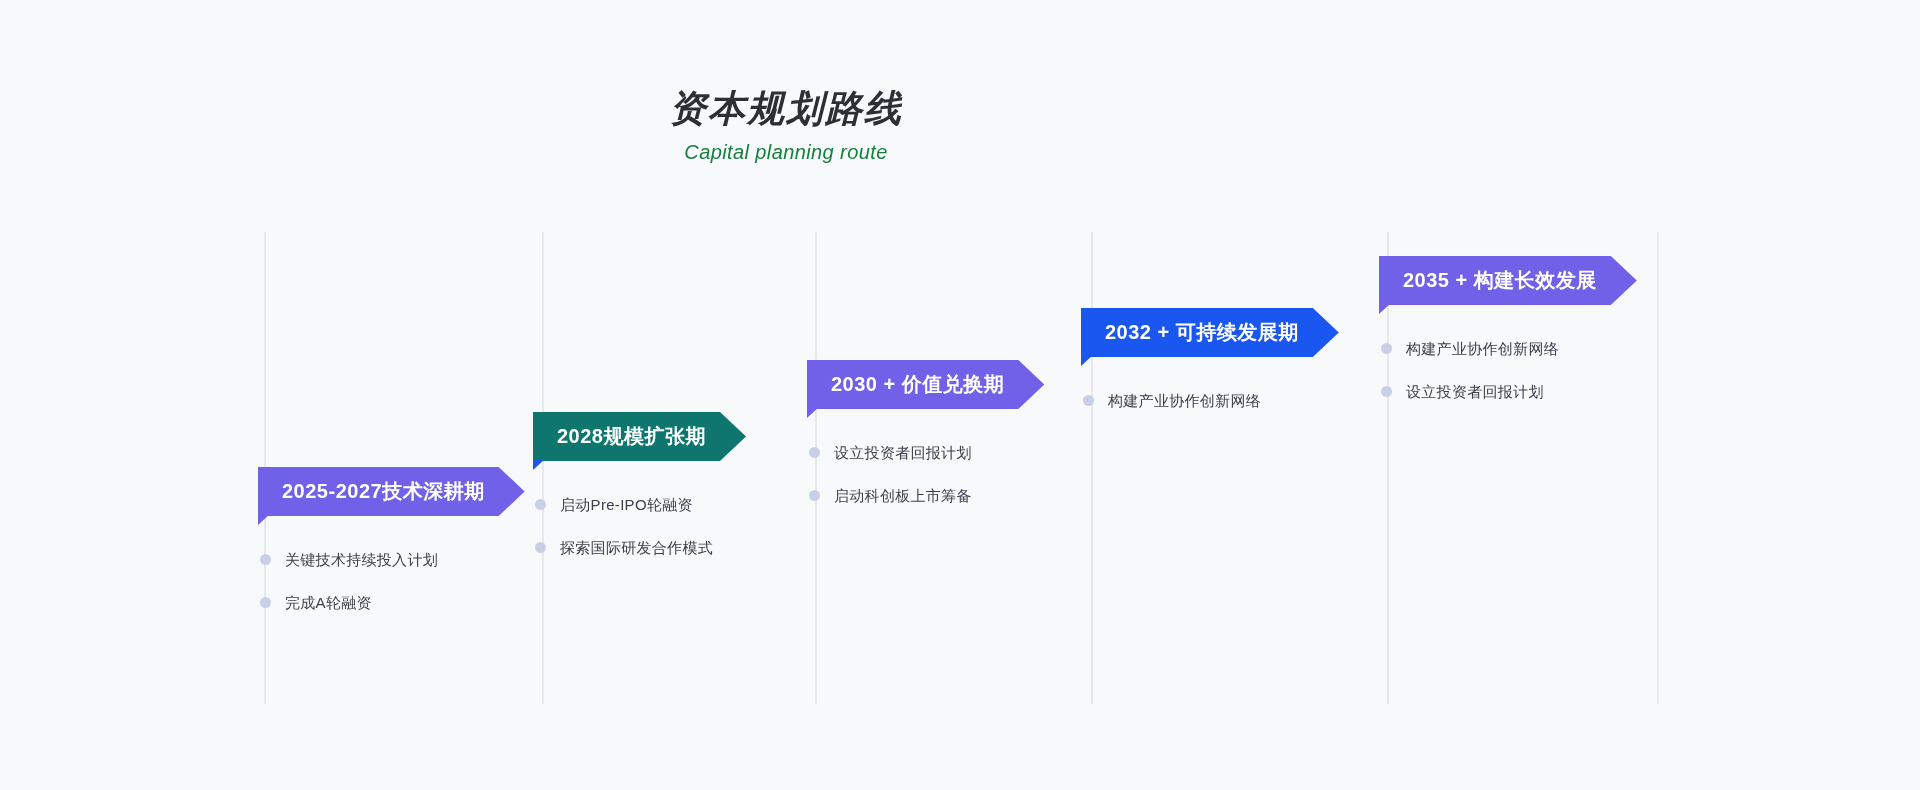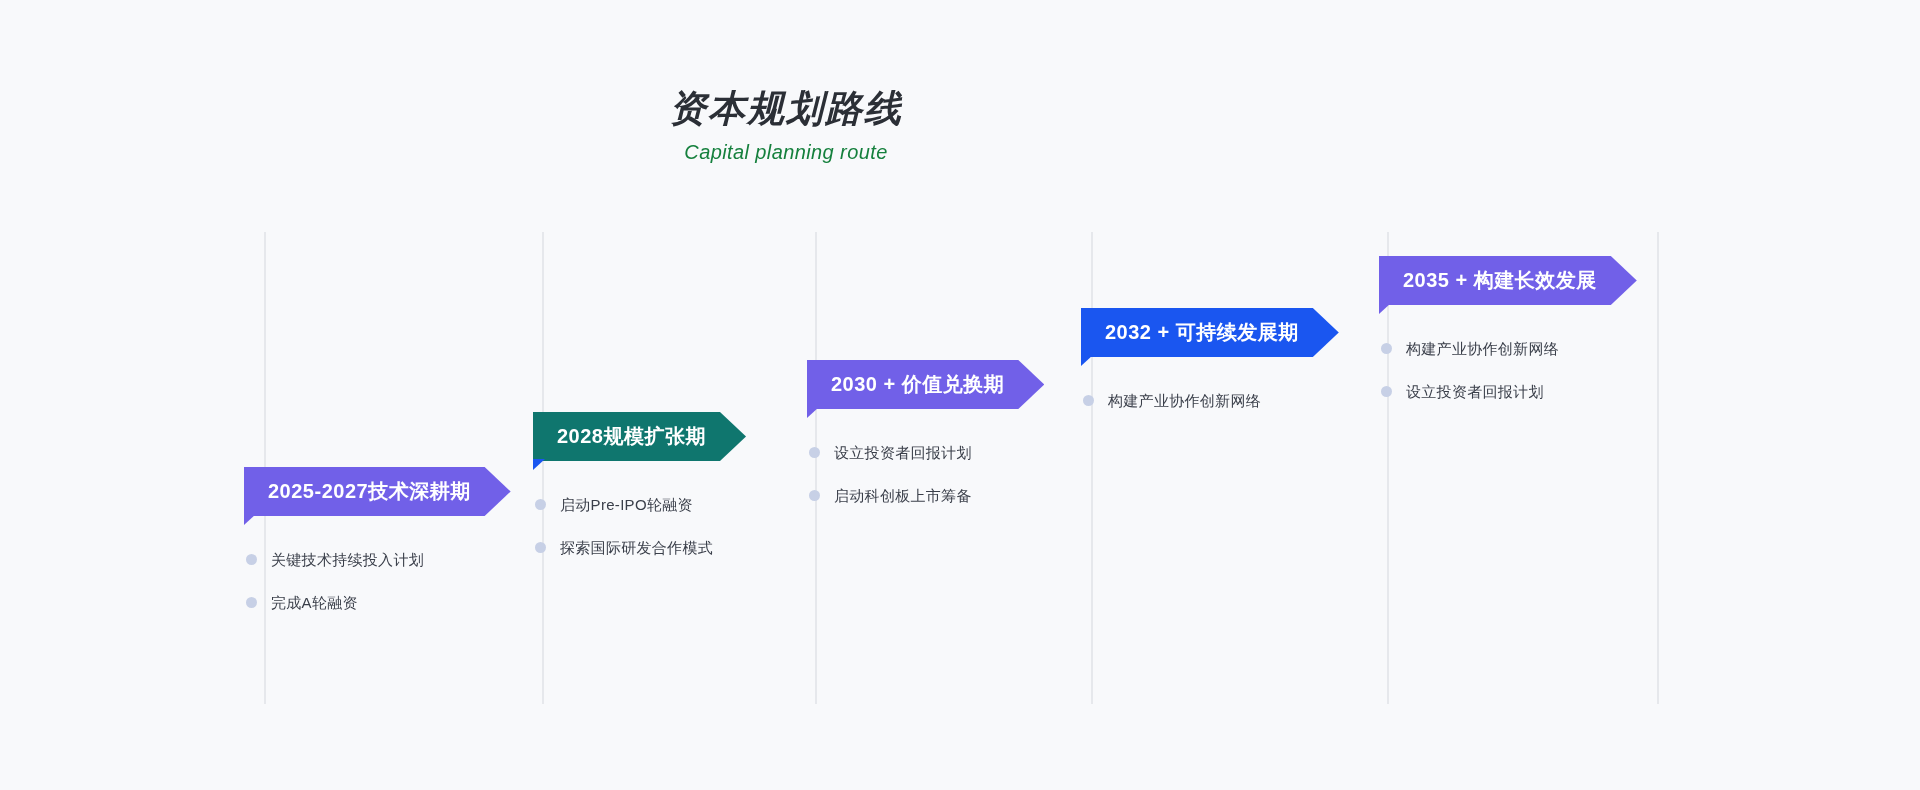--- a/index.html
+++ b/index.html
@@ -73,21 +73,21 @@
   <div id="rails-layer">
       <div class="rail" style="left: 264px; background: rgb(230, 232, 236);"></div>
       <div class="rail" style="left: 542px; background: rgb(230, 232, 236);"></div>
       <div class="rail" style="left: 815px; background: rgb(230, 232, 236);"></div>
       <div class="rail" style="left: 1091px; background: rgb(230, 232, 236);"></div>
       <div class="rail" style="left: 1387px; background: rgb(230, 232, 236);"></div>
       <div class="rail" style="left: 1657px; background: rgb(230, 232, 236);"></div>
     </div>
 
   <div id="stages-layer">
-      <div class="stage" style="left: 244px; top: 467px;"><div class="badge-wrap"><div class="badge" style="background: rgb(113, 96, 232);">2025-2027技术深耕期</div><div class="badge-tail" style="background: rgb(113, 96, 232); clip-path: polygon(0px 0px, 100% 0px, 0px 100%);"></div></div><div class="items">
+      <div class="stage" style="left: 258px; top: 467px;"><div class="badge-wrap"><div class="badge" style="background: rgb(113, 96, 232);">2025-2027技术深耕期</div><div class="badge-tail" style="background: rgb(113, 96, 232); clip-path: polygon(0px 0px, 100% 0px, 0px 100%);"></div></div><div class="items">
           <div class="item">
             <span class="dot" style="background: rgb(199, 208, 230);"></span>
             <span class="item-label">关键技术持续投入计划</span>
           </div>
           <div class="item">
             <span class="dot" style="background: rgb(199, 208, 230);"></span>
             <span class="item-label">完成A轮融资</span>
           </div>
         </div></div>
       <div class="stage" style="left: 533px; top: 412px;"><div class="badge-wrap"><div class="badge" style="background: #0f766e;">2028规模扩张期</div><div class="badge-tail" style="background: rgb(26, 86, 240); clip-path: polygon(0px 0px, 100% 0px, 0px 100%);"></div></div><div class="items">

